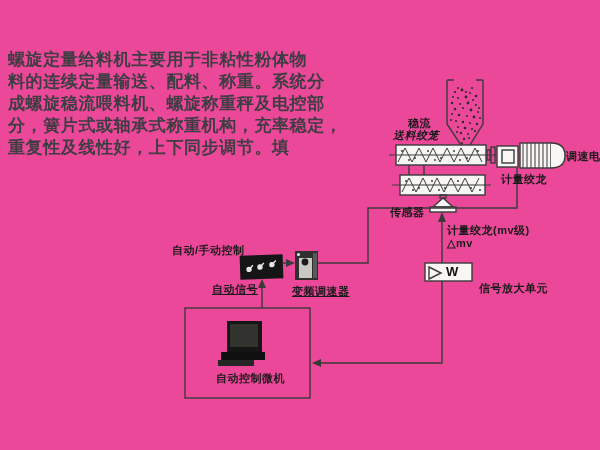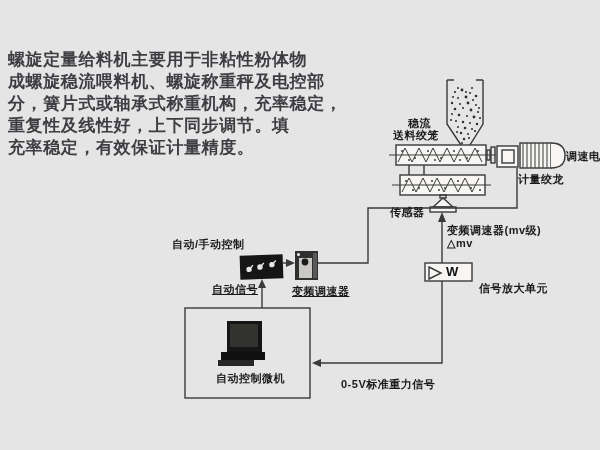--- a/index.html
+++ b/index.html
@@ -1,18 +1,18 @@
 <!DOCTYPE html>
 <html><head>
 <meta charset="utf-8">
 <style>
   html,body{margin:0;padding:0;background:#ffffff;}
   .screen{
     position:relative;width:600px;height:450px;overflow:hidden;
-    background:#e5e5e5;
+    background:#ec4899;
     font-family:"Liberation Sans",sans-serif;
   }
   
   .intro{position:absolute;left:8px;top:49px;width:352px;}
   .tline{
     font-family:"Liberation Serif",serif;
     font-size:17px;line-height:22px;font-weight:600;
     color:#3d3d42;letter-spacing:0.6px;white-space:nowrap;
   }
   
@@ -23,24 +23,24 @@
   .wsym{position:absolute;left:446px;top:264px;font-size:13px;font-weight:700;color:#111;}
   svg{position:absolute;left:0;top:0;}
 </style>
 </head>
 <body>
 
 <div class="screen">
 
   <div class="intro">
     <div class="tline">螺旋定量给料机主要用于非粘性粉体物</div>
+    <div class="tline">料的连续定量输送、配料、称重。系统分</div>
     <div class="tline">成螺旋稳流喂料机、螺旋称重秤及电控部</div>
     <div class="tline">分，簧片式或轴承式称重机构，充率稳定，</div>
     <div class="tline">重复性及线性好，上下同步调节。填</div>
-    <div class="tline">充率稳定，有效保证计量精度。</div>
   </div>
 
   <svg width="600" height="450" viewBox="0 0 600 450">
     <g fill="none" stroke="#3a3a3a" stroke-width="1.4">
 
       <g>
         <path d="M447,80 h7 M483,80 h-7"></path>
         <path d="M447,80 L447,124 L461,145 L461,148"></path>
         <path d="M483,80 L483,124 L470,145 L470,148"></path>
       </g>
@@ -198,27 +198,26 @@
         <rect x="295" y="251" width="23" height="29" fill="#303030"></rect>
         <rect x="313" y="253" width="4" height="25" fill="#5a5a58"></rect>
         <circle cx="298.5" cy="254.5" r="1.5" fill="#f2f2f2"></circle>
         <rect x="299" y="258" width="13" height="20" fill="#c9c8c5"></rect>
         <circle cx="305" cy="262" r="3.4" fill="#1a1a1a"></circle>
       </g>
     </g>
   </svg>
 
   <div class="lbl" style="left:408px;top:116px;font-family:Liberation Mono, monospace;">稳流</div>
-  <div class="lbl" style="left:393px;top:128px;">送料绞笼</div>
+  <div class="lbl" style="left:393px;top:128px;font-style:italic;">送料绞笼</div>
   <div class="lbl" style="left:566px;top:149px;">调速电机</div>
-  <div class="lbl" style="left:518px;top:172px;">计量绞龙</div>
+  <div class="lbl" style="left:501px;top:172px;">计量绞龙</div>
   <div class="lbl" style="left:390px;top:205px;">传感器</div>
-  <div class="lbl" style="left:447px;top:223px;">变频调速器(mv级)</div>
+  <div class="lbl" style="left:447px;top:223px;">计量绞龙(mv级)</div>
   <div class="lbl" style="left:447px;top:237px;">△mv</div>
   <div class="wsym">W</div>
   <div class="lbl" style="left:479px;top:265px;margin-top:16px;">信号放大单元</div>
-  <div class="lbl" style="left:172px;top:237px;">自动/手动控制</div>
+  <div class="lbl" style="left:172px;top:243px;">自动/手动控制</div>
   <div class="lbl" style="left:212px;top:282px;text-decoration:underline;">自动信号</div>
   <div class="lbl" style="left:292px;top:284px;text-decoration:underline;">变频调速器</div>
   <div class="lbl" style="left:216px;top:371px;">自动控制微机</div>
-  <div class="lbl" style="left:341px;top:377px;">0-5V标准重力信号</div>
 
 </div>
 
 </body></html>

